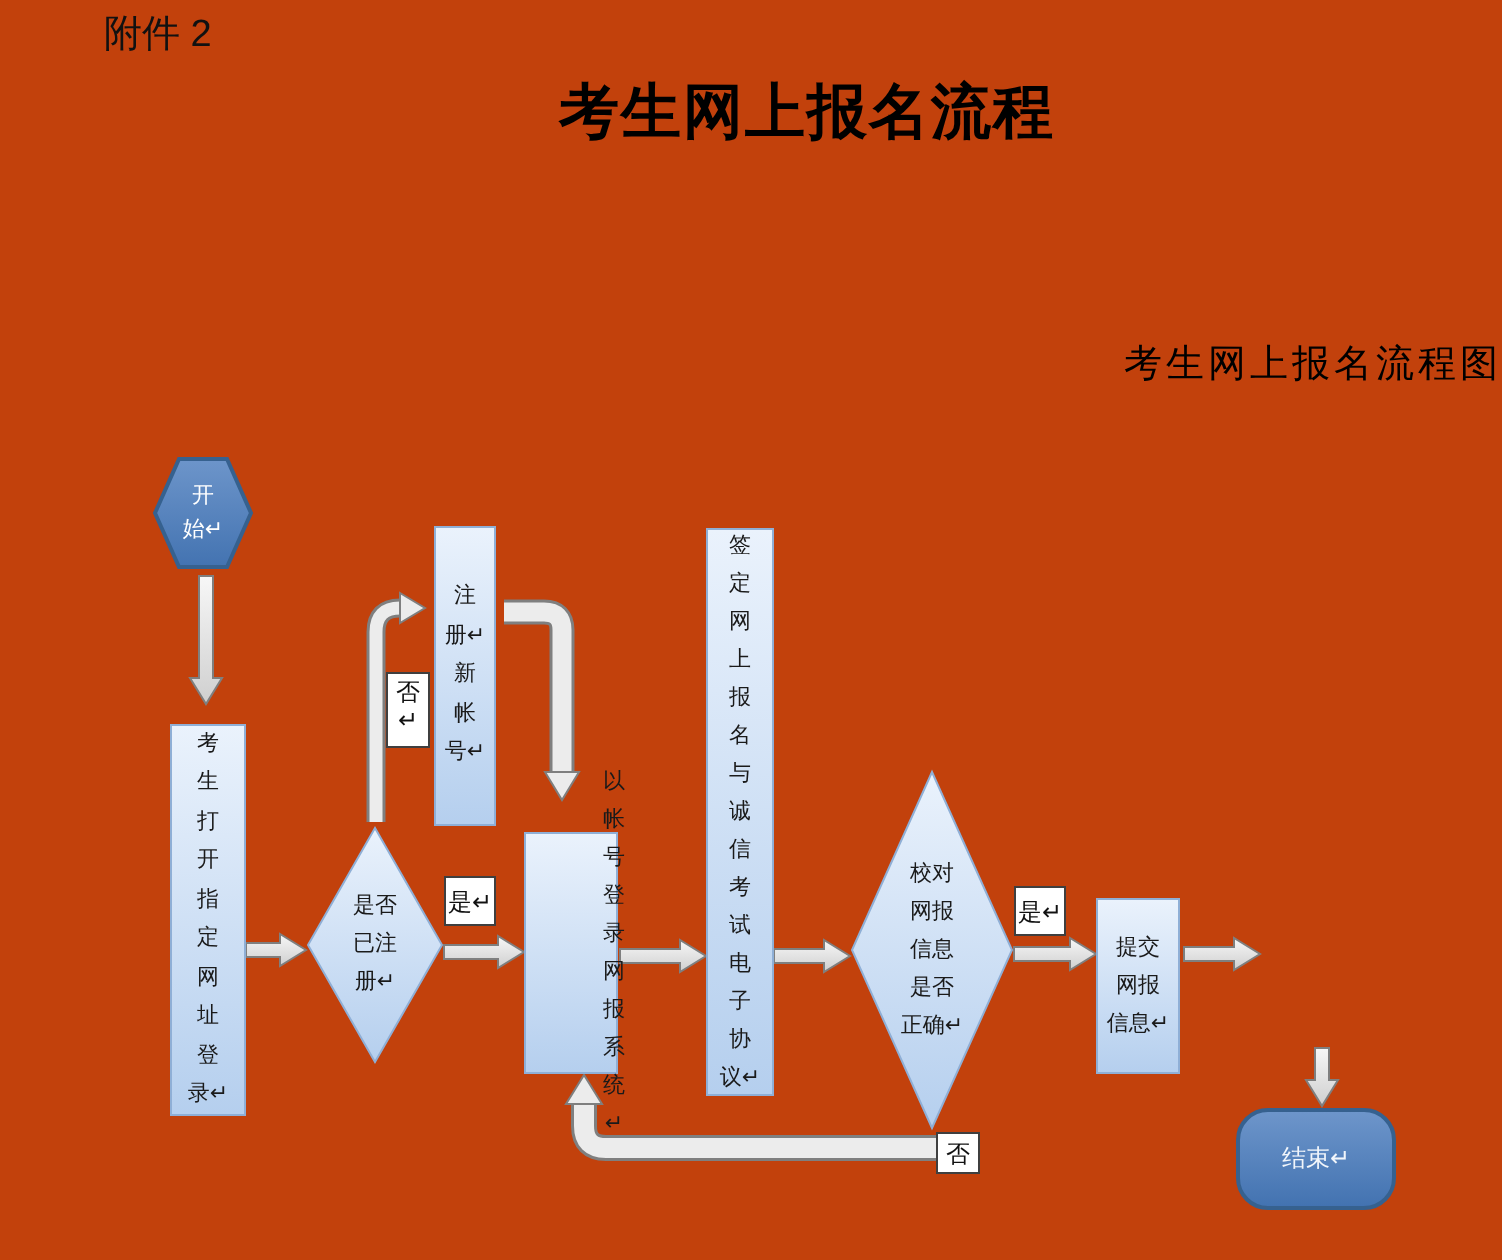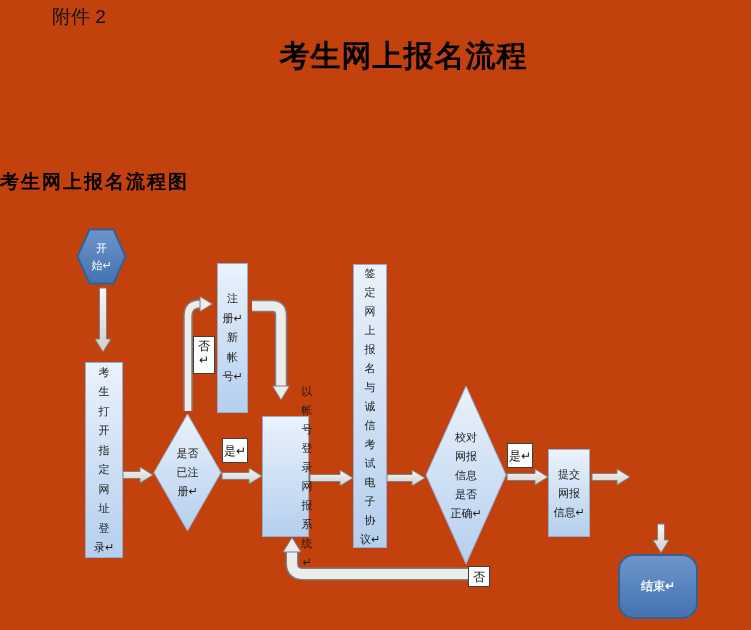--- a/index.html
+++ b/index.html
@@ -4,22 +4,22 @@
 <style>
   html,body{margin:0;padding:0;background:#ffffff;}
   #page{position:relative;width:751px;height:630px;background:#c2410c;overflow:hidden;
         font-family:"Liberation Sans", sans-serif;color:var(--text-color,#1a1a1a);}
 
   
   .attachment{position:absolute;left:52px;top:4px;font-size:19px;color:#111;}
   .doc-title{position:absolute;left:0;top:36px;width:100%;text-align:center;
              font-family:"Liberation Serif", serif;font-weight:bold;font-size:30px;
              letter-spacing:1px;color:#000;padding-left:28px;}
-  .diagram-title{position:absolute;left:0;top:169px;width:100%;text-align:left;
-             font-weight:bold;font-size:19px;letter-spacing:2px;color:#000;}
+  .diagram-title{position:absolute;left:0;top:169px;width:100%;text-align:right;
+             font-weight:normal;font-size:19px;letter-spacing:2px;color:#000;}
 
   
   .node{position:absolute;}
   .shape-svg{position:absolute;left:0;top:0;width:100%;height:100%;overflow:visible;}
   .node-text{position:absolute;inset:0;display:flex;align-items:center;justify-content:center;
              text-align:center;white-space:pre-line;font-size:11px;line-height:19px;}
   .rect{position:absolute;display:flex;align-items:center;justify-content:center;
         text-align:center;white-space:pre-line;font-size:11px;line-height:19px;
         background:linear-gradient(to bottom,var(--shape-fill-top,#eaf2fc),var(--shape-fill-bottom,#b5cfee));
         border:1px solid var(--shape-border,#8fafd6);box-sizing:border-box;}
@@ -166,20 +166,20 @@
 信息
 是否
 正确↵</div>
   </div>
 
   <div class="rect" style="left:548px;top:449px;width:42px;height:88px;">提交
 网报
 信息↵</div>
 
 
-  <div class="terminator" style="left:618px;top:554px;width:80px;height:65px;font-weight:bold;">结束↵</div>
+  <div class="terminator" style="left:618px;top:554px;width:80px;height:51px;">结束↵</div>
 
   <div class="label-box top-align" style="left:193px;top:336px;width:22px;height:38px;">否↵</div>
   <div class="label-box" style="left:222px;top:438px;width:26px;height:25px;">是↵</div>
   <div class="label-box" style="left:507px;top:443px;width:26px;height:25px;">是↵</div>
   <div class="label-box" style="left:468px;top:566px;width:22px;height:21px;">否</div>
 
 </div>
 
 </body></html>

